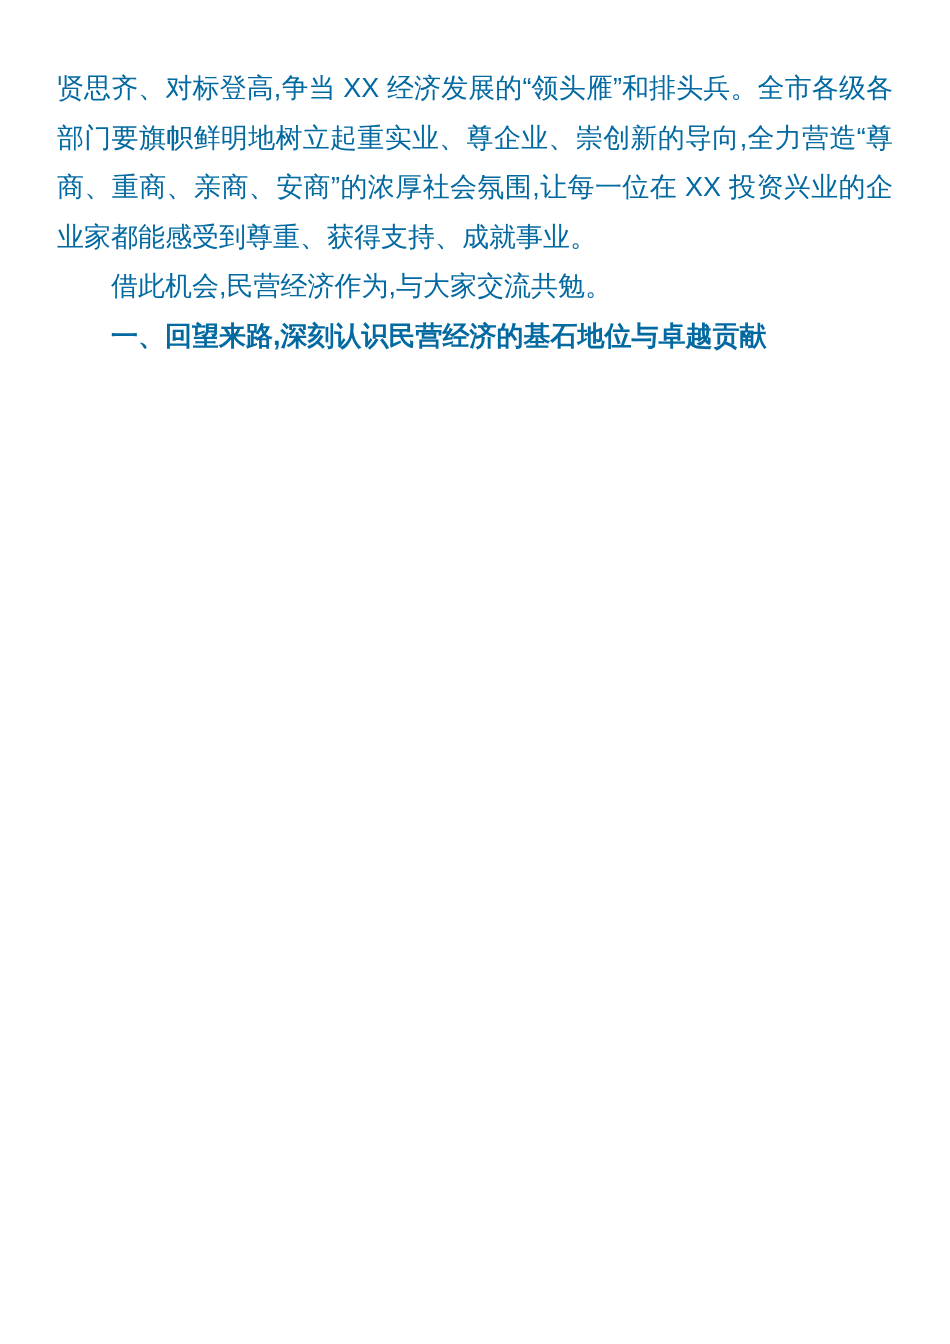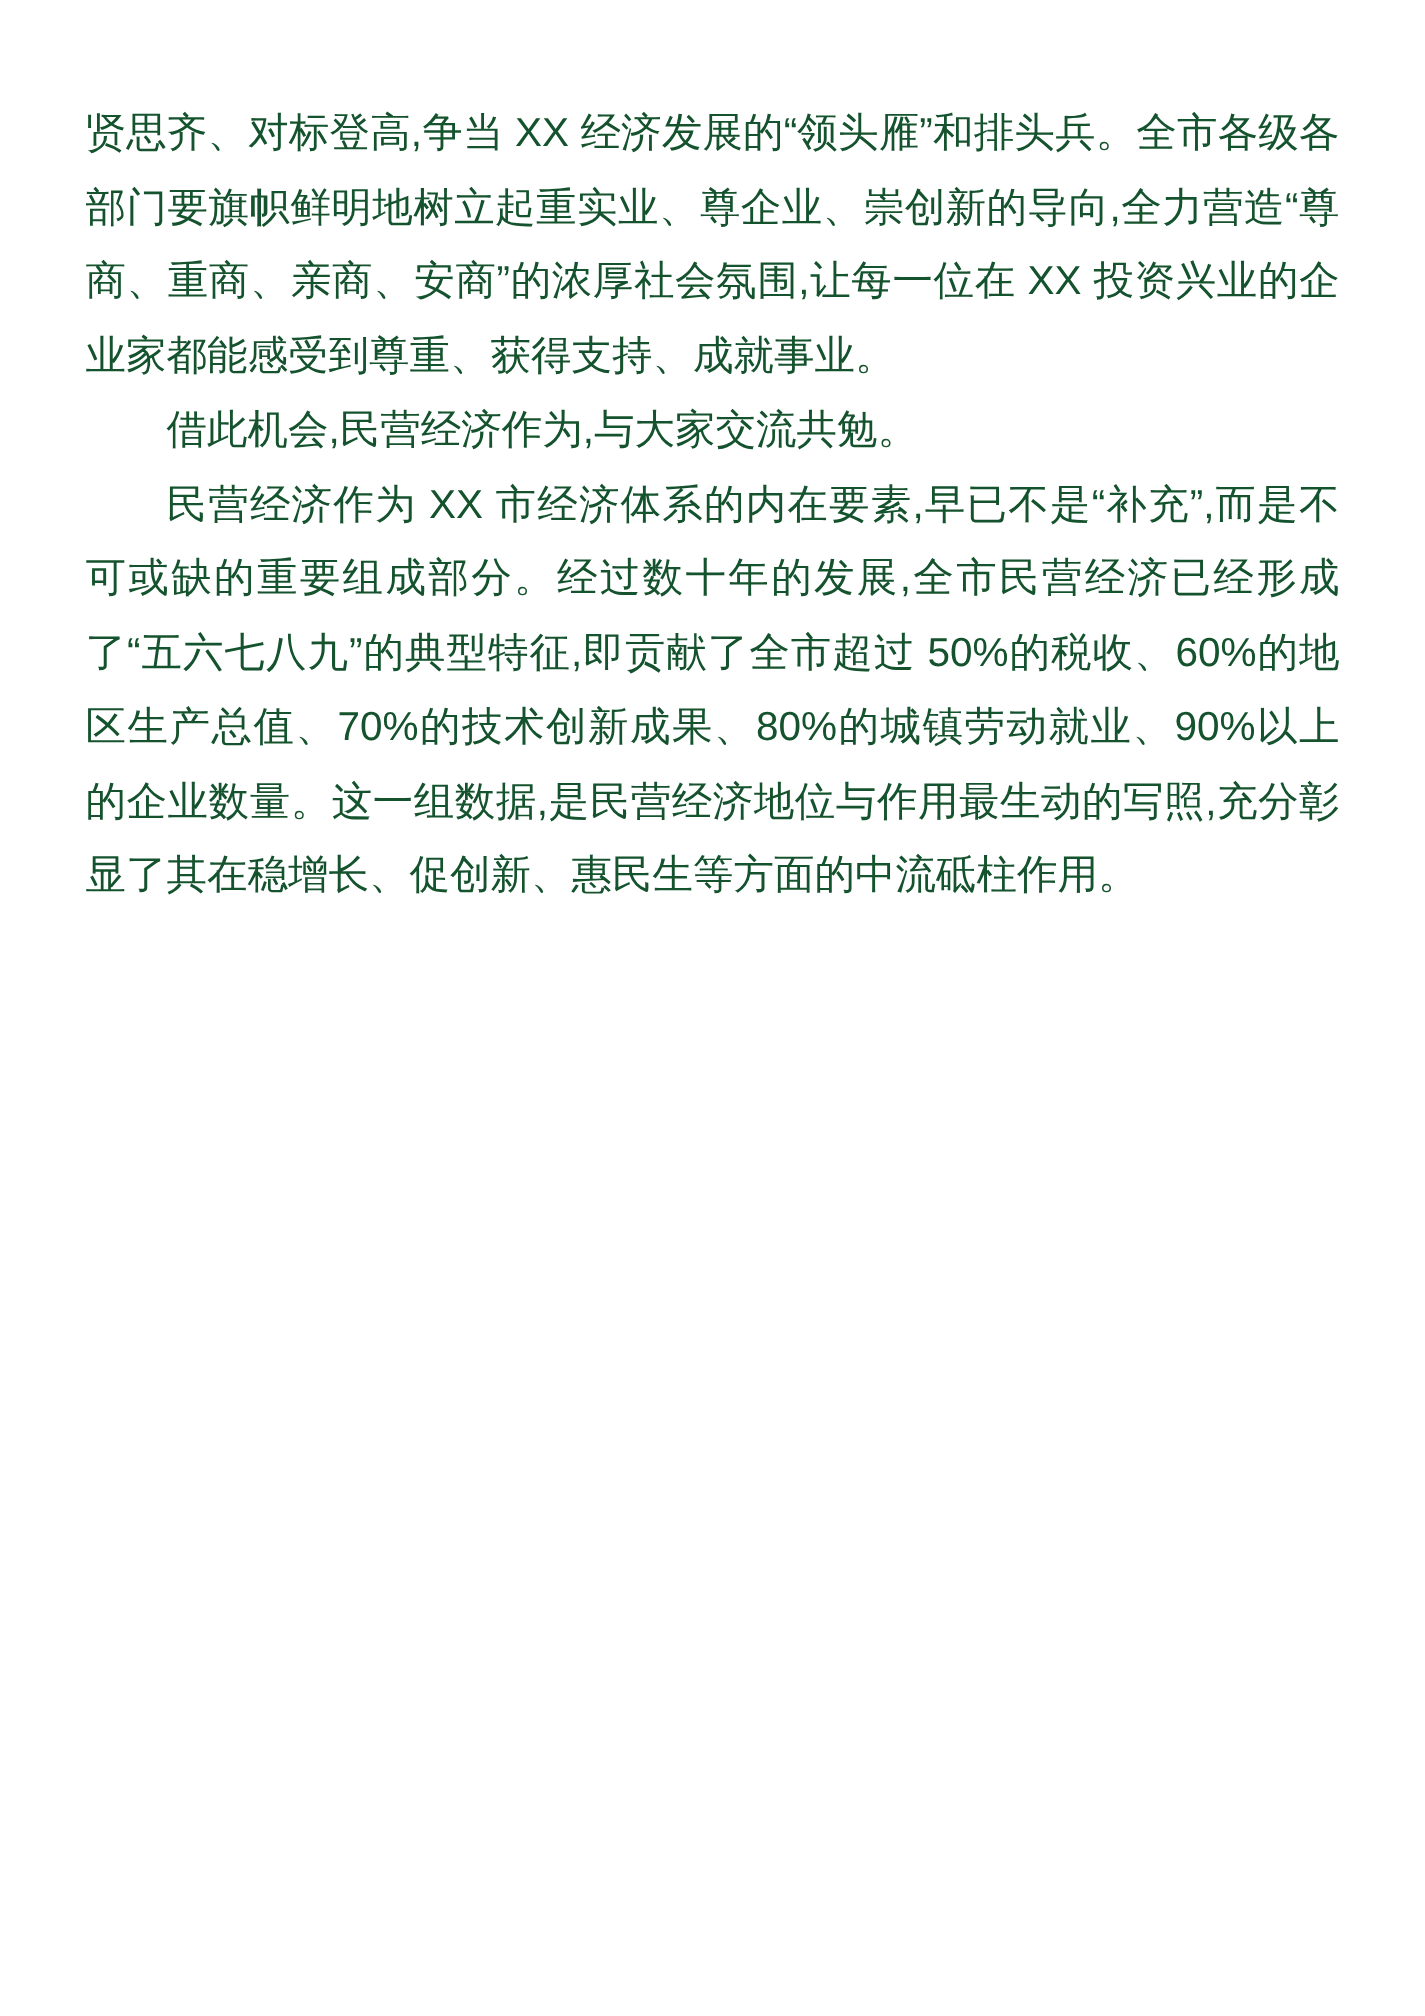--- a/index.html
+++ b/index.html
@@ -35,18 +35,18 @@
     text-indent: 0;
   }
   .para.heading {
     font-weight: bold;
   }
 </style>
 </head>
 <body>
 
 <div class="page" style="background: rgb(255, 255, 255);">
-  <div class="doc" id="document-body" style="color: #14532d;">
+  <div class="doc" id="document-body" style="color: #0369a1;">
       <p class="para no-indent">贤思齐、对标登高,争当 XX 经济发展的“领头雁”和排头兵。全市各级各部门要旗帜鲜明地树立起重实业、尊企业、崇创新的导向,全力营造“尊商、重商、亲商、安商”的浓厚社会氛围,让每一位在 XX 投资兴业的企业家都能感受到尊重、获得支持、成就事业。</p>
       <p class="para">借此机会,民营经济作为,与大家交流共勉。</p>
-      <p class="para">民营经济作为 XX 市经济体系的内在要素,早已不是“补充”,而是不可或缺的重要组成部分。经过数十年的发展,全市民营经济已经形成了“五六七八九”的典型特征,即贡献了全市超过 50%的税收、60%的地区生产总值、70%的技术创新成果、80%的城镇劳动就业、90%以上的企业数量。这一组数据,是民营经济地位与作用最生动的写照,充分彰显了其在稳增长、促创新、惠民生等方面的中流砥柱作用。</p>
+      <p class="para heading">一、回望来路,深刻认识民营经济的基石地位与卓越贡献</p>
     </div>
 </div>
 
 </body></html>

